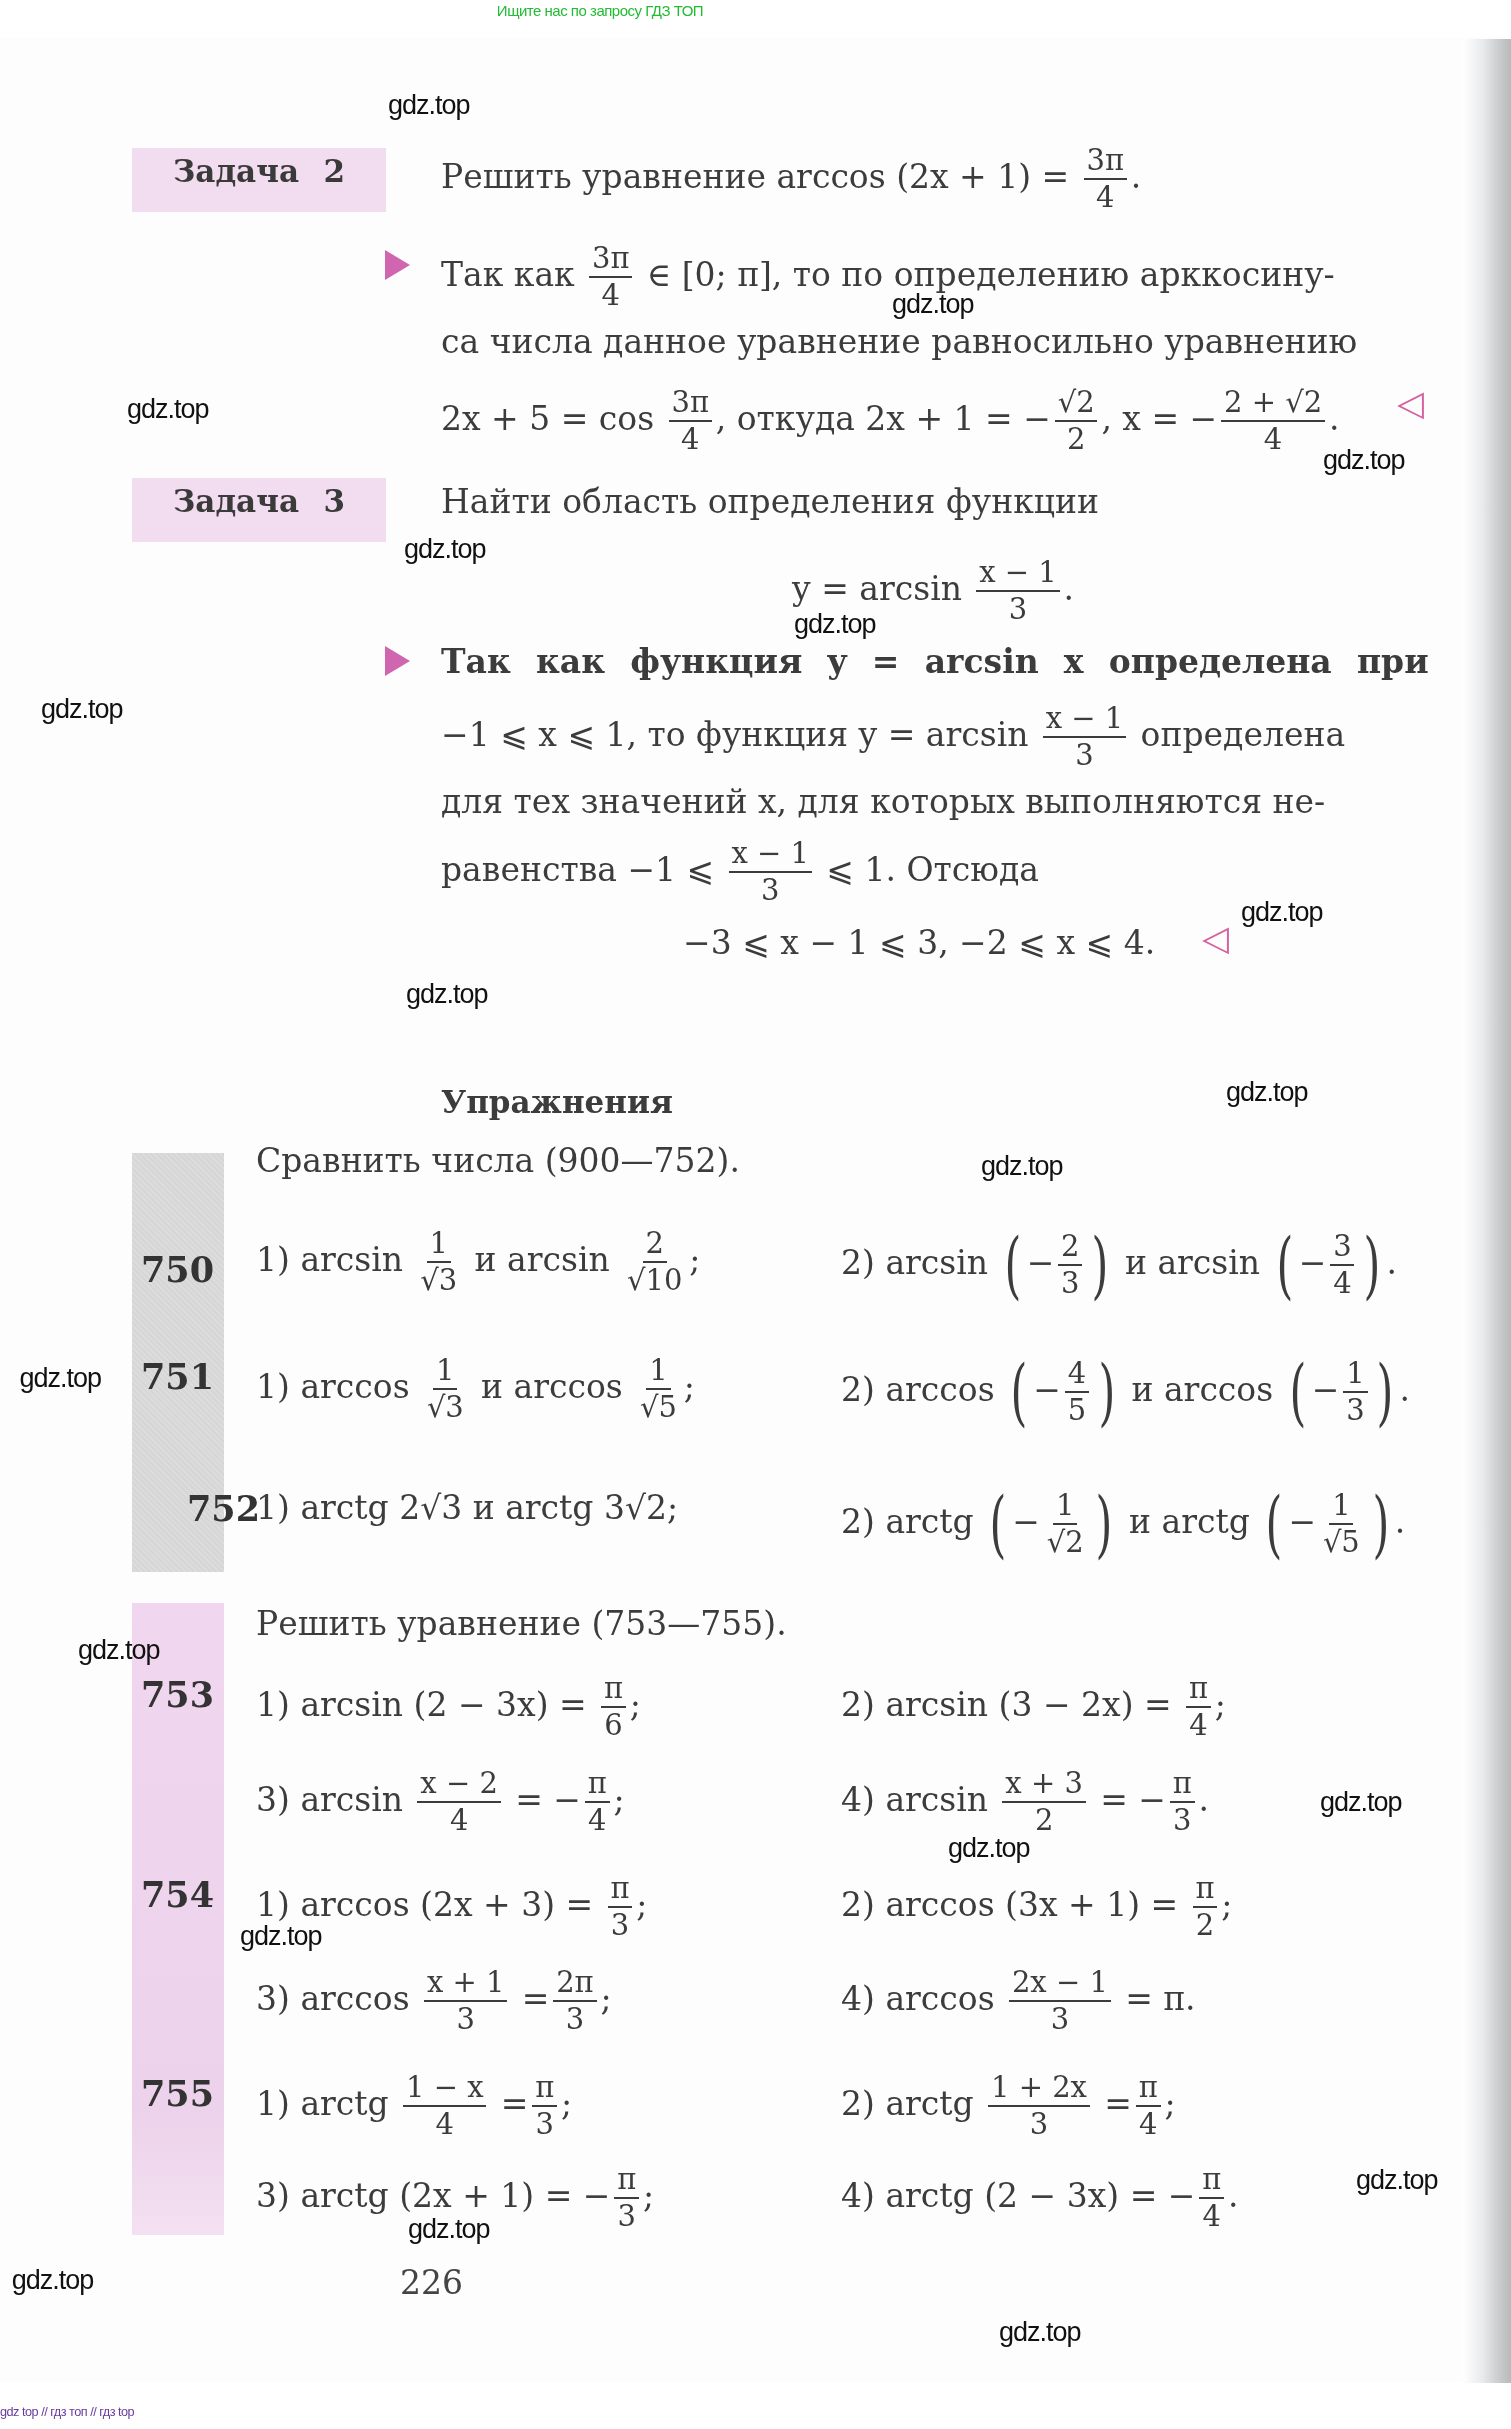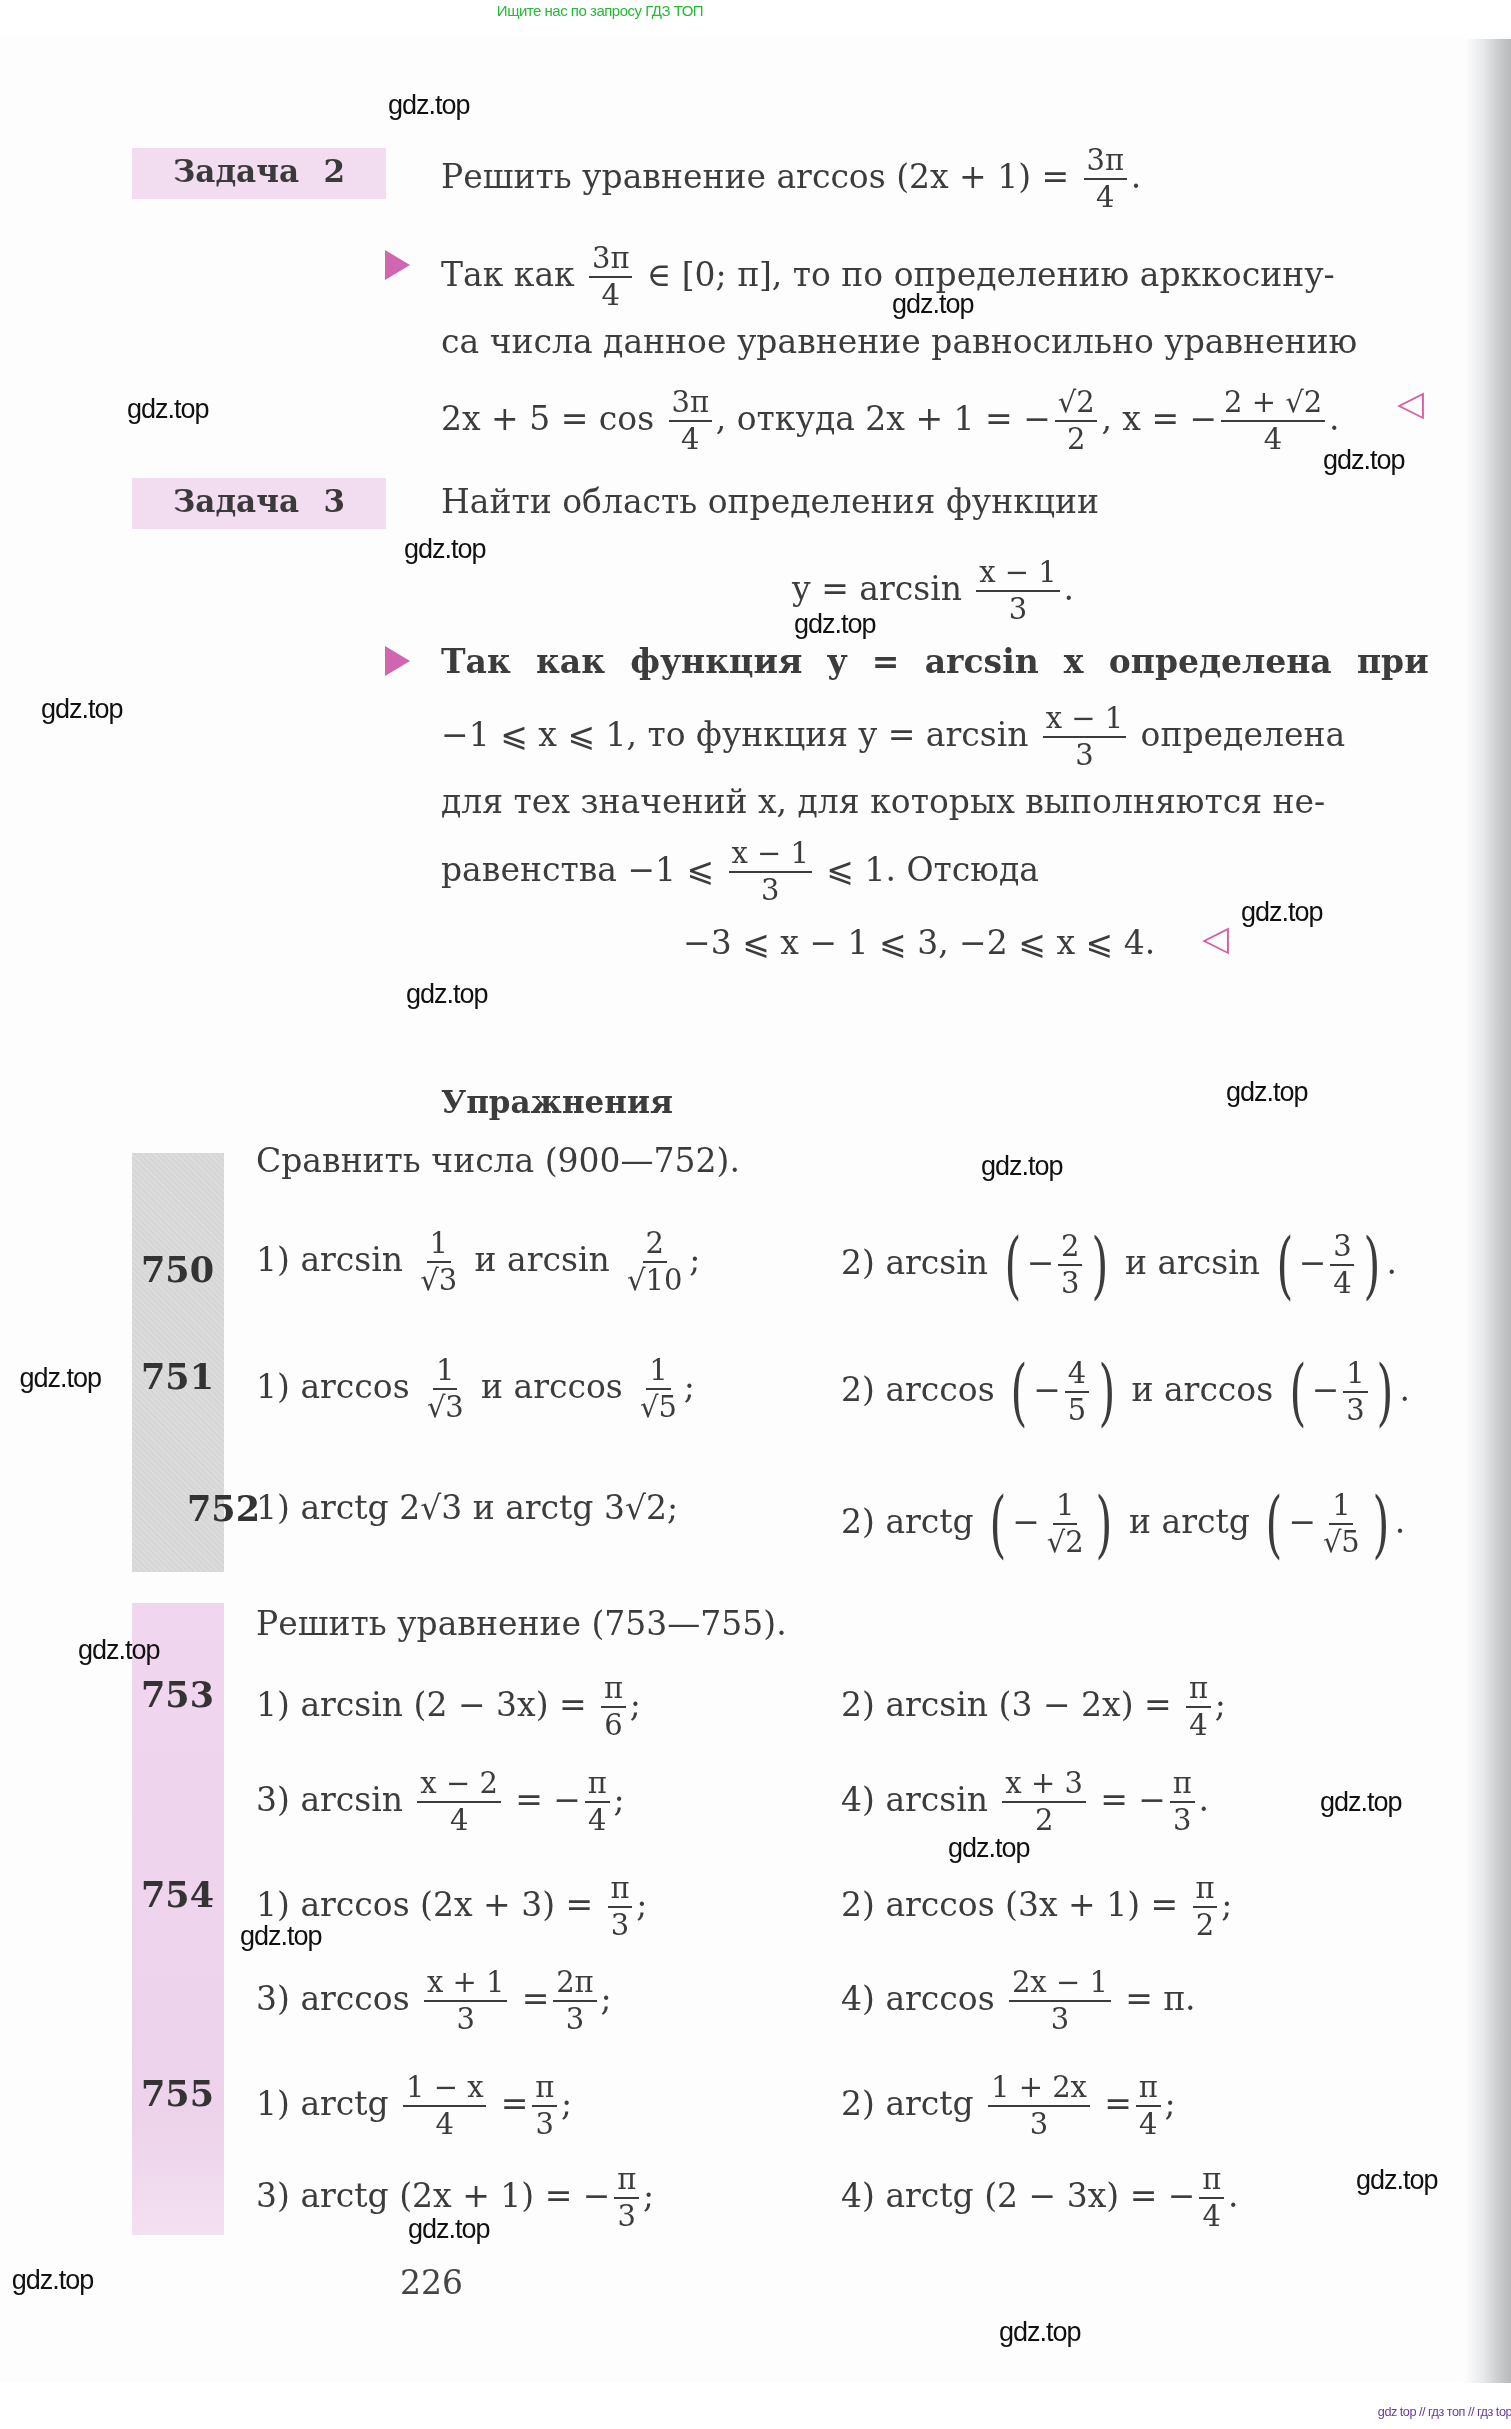--- a/index.html
+++ b/index.html
@@ -1,29 +1,29 @@
 <!DOCTYPE html>
 <html><head>
 <meta charset="utf-8">
 <style>
   * { box-sizing: border-box; margin: 0; padding: 0; }
   html, body { width: 1512px; height: 2429px; background: #ffffff; overflow: hidden; }
   body { position: relative; font-family: "DejaVu Serif", "Liberation Serif", serif; color: #3a3a3a; }
 
   .top-banner { position: absolute; top: 2px; left: 0; width: 1200px; text-align: center;
     font-family: "Liberation Sans", sans-serif; font-size: 15px; color: #22bb33; letter-spacing: -0.5px; }
-  .bottom-banner { position: absolute; top: 2405px; left: 0; width: 1512px; text-align: right;
+  .bottom-banner { position: absolute; top: 2405px; left: 0; width: 1512px; text-align: left;
     font-family: "Liberation Sans", sans-serif; font-size: 12.7px; color: #6a3aa0; letter-spacing: -0.5px; }
 
   .page { position: absolute; left: 0; top: 37px; width: 1512px; height: 2345px; background: #fdfdfd; }
   .page-shadow { position: absolute; right: 0; top: 39px; width: 49px; height: 2344px;
     background: linear-gradient(to right, #ffffff 0%, #e8eaec 40%, #c8cacc 75%, #b6b8ba 100%); }
 
   .label-box { position: absolute; background: #f2dcef; font-weight: bold; font-size: 31px;
-    color: #3a3a3a; padding-left: 41px; line-height: 47px; height: 51px; word-spacing: 13.7px; }
+    color: #3a3a3a; padding-left: 41px; line-height: 47px; height: 64px; word-spacing: 13.7px; }
   .line { position: absolute; font-size: 33px; white-space: nowrap; line-height: 39px; color: #3c3c3c; }
   .heading { font-weight: bold; }
 
   .frac { display: inline-flex; flex-direction: column; align-items: center; vertical-align: middle;
     margin: 0 3.9px; line-height: 1; }
   .frac .num { font-size: 29px; padding: 0 2.9px 2.9px; border-bottom: 2px solid #3c3c3c; }
   .frac .den { font-size: 29px; padding: 2.9px 2.9px 0; }
   .paren { font-size: 72px; font-weight: 200; vertical-align: middle; line-height: 1; color: #3c3c3c; transform: scaleX(0.6); display: inline-block; }
 
   .tri-open { position: absolute; width: 0; height: 0; border-top: 15.6px solid transparent;

